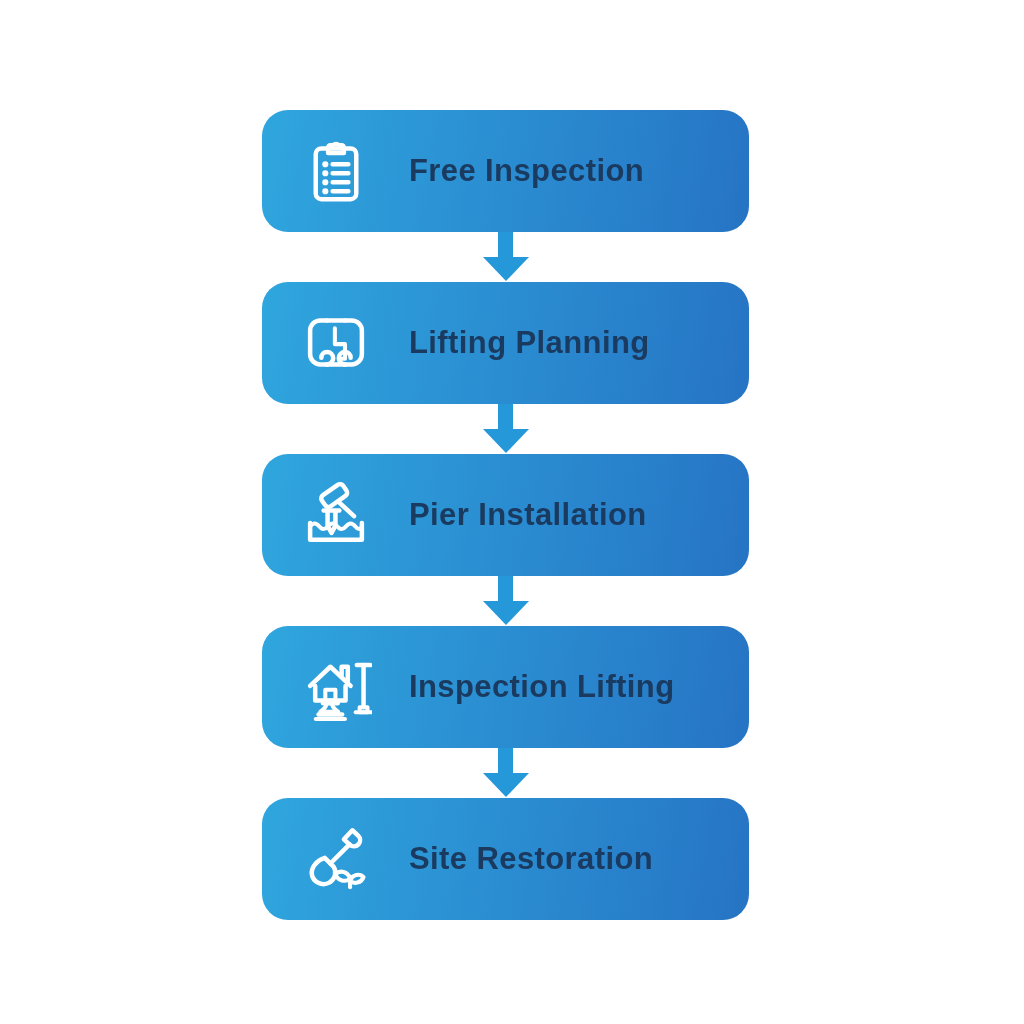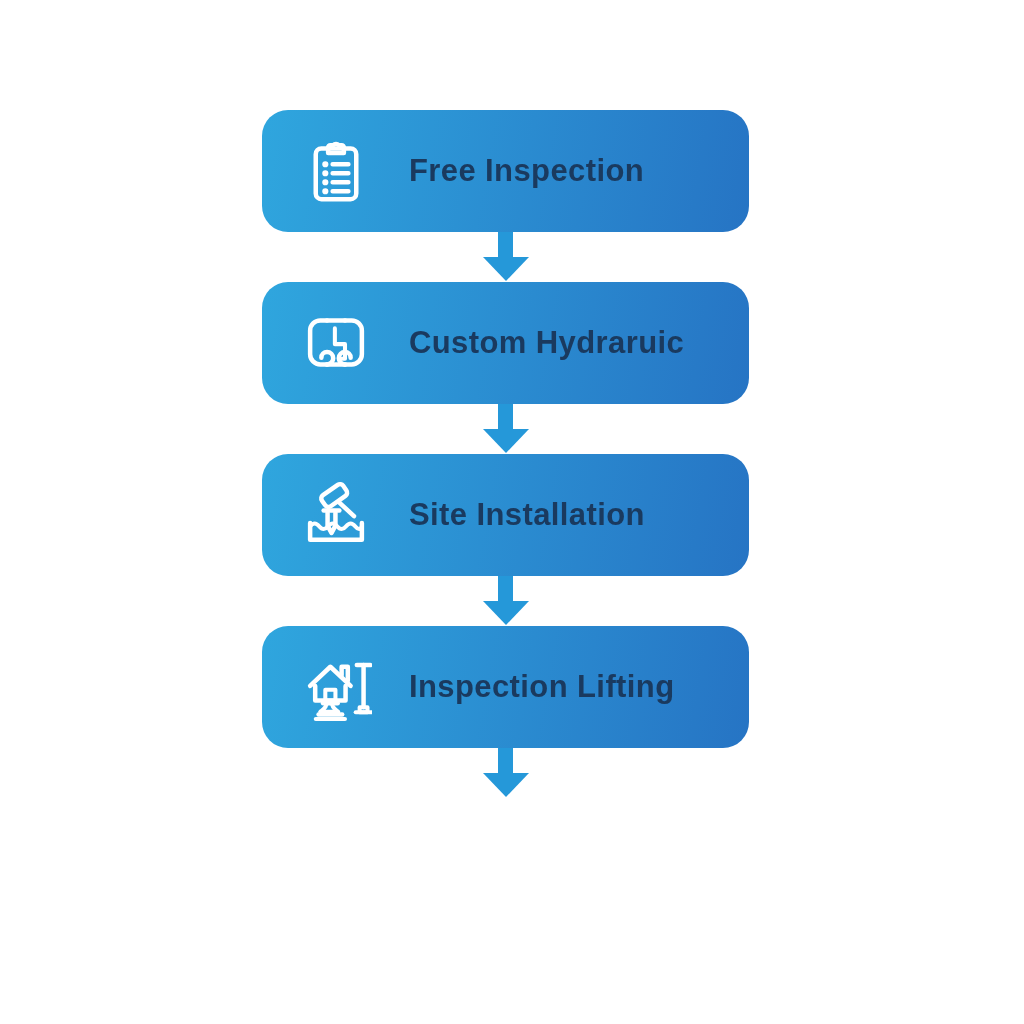--- a/index.html
+++ b/index.html
@@ -98,42 +98,42 @@
       <span class="icon">
         <svg viewBox="0 0 64 64" aria-hidden="true">
           <path d="M24 12 h-6 a9 9 0 0 0 -9 9 v21 a9 9 0 0 0 9 9 h6"></path>
           <path d="M24 51 a5.5 5.5 0 0 0 0 -11 a5 5 0 0 0 -5 5"></path>
           <path d="M40 12 h6 a9 9 0 0 1 9 9 v21 a9 9 0 0 1 -9 9 h-6"></path>
           <path d="M40 51 a5.5 5.5 0 0 1 0 -11 a5 5 0 0 1 5 5"></path>
           <path d="M24 12 H40 M24 51 H40"></path>
           <path d="M31 19 V33 H40 V46 M36 46 h4" stroke-width="3.6"></path>
         </svg>
       </span>
-      <span class="label">Custom Hydraruic</span>
+      <span class="label">Lifting Planning</span>
     </div>
 
     <div class="arrow">
       <div class="stem"></div>
       <div class="head"></div>
     </div>
 
     <div class="step">
       <span class="icon">
         <svg viewBox="0 0 64 64" aria-hidden="true">
           <path d="M9 39 V54 H55 V39"></path>
           <path d="M9 42 q4 -5 8 0 t8 0 t8 0 t8 0 t8 0 t6 0" stroke-width="3.6"></path>
           <path d="M21 28 H35"></path>
           <path d="M24.5 30 V41.5 L28 48 L31.5 41.5 V30"></path>
           <g transform="rotate(-35 30 15)">
             <rect x="19" y="9" width="23" height="12" rx="3.5"></rect>
           </g>
           <path d="M35 21 L48 33"></path>
         </svg>
       </span>
-      <span class="label">Site Installation</span>
+      <span class="label">Pier Installation</span>
     </div>
 
     <div class="arrow">
       <div class="stem"></div>
       <div class="head"></div>
     </div>
 
     <div class="step">
       <span class="icon">
         <svg viewBox="0 0 64 64" aria-hidden="true">
@@ -152,15 +152,30 @@
         </svg>
       </span>
       <span class="label">Inspection Lifting</span>
     </div>
 
     <div class="arrow">
       <div class="stem"></div>
       <div class="head"></div>
     </div>
 
+    <div class="step">
+      <span class="icon">
+        <svg viewBox="0 0 64 64" aria-hidden="true">
+          <g transform="rotate(43 47.5 13.5)">
+            <path d="M42 9 h7 a5.5 5.5 0 0 1 0 11 h-7 z"></path>
+          </g>
+          <path d="M44 19 L27 36"></path>
+          <path d="M30 39 C33 44 31 50 26 53 C19.5 56.5 11.5 52.5 10.5 45.5 C9.8 39.5 15 33 22 31 Z"></path>
+          <path d="M44.5 57 V47.5" stroke-width="3.6"></path>
+          <path d="M44.5 49.5 C42.5 43 35.5 41.5 31.5 45.5 C33.5 51.5 40.5 53 44.5 49.5 Z" stroke-width="3.6"></path>
+          <path d="M44.5 51.5 C46.5 45.5 53.5 44.5 56.5 48 C54.5 53.5 48 54.5 44.5 51.5 Z" stroke-width="3.6"></path>
+        </svg>
+      </span>
+      <span class="label">Site Restoration</span>
+    </div>
 
   </div>
 </div>
 
 </body></html>

